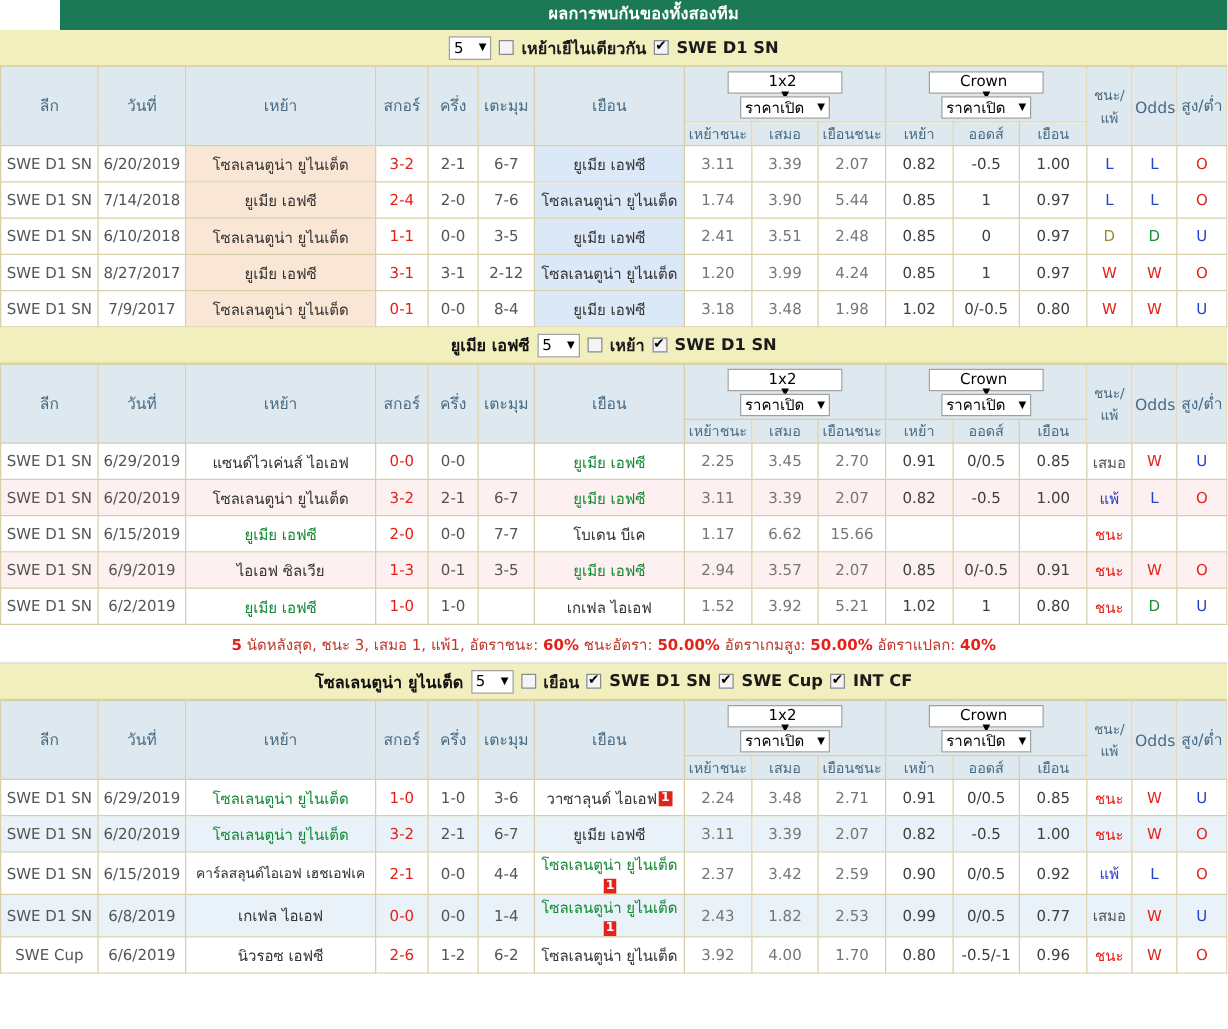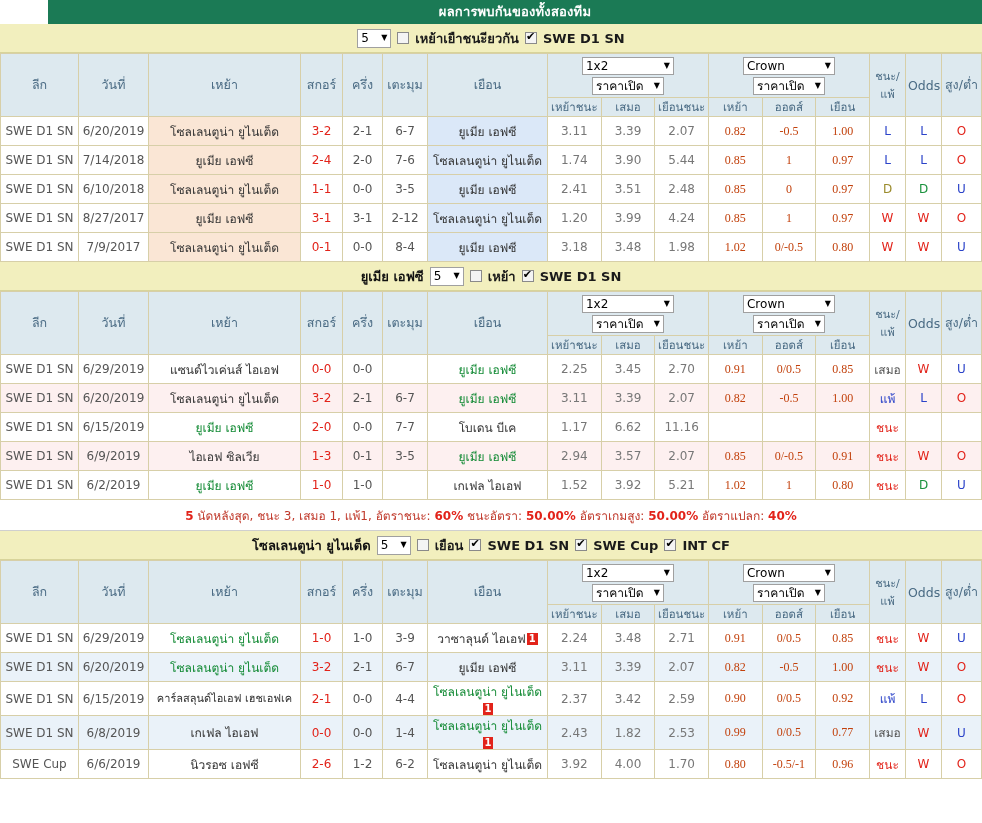--- a/index.html
+++ b/index.html
@@ -100,31 +100,31 @@
     color: #4a6b84;
     background: #dde9ef;
   }
   thead td.oddsel {
     background: #dde9ef;
     height: 44px;
     padding: 2px;
   }
   .odd-sel-wrap { display: flex; flex-direction: column; align-items: center; gap: 2px; }
   .odd-sel-wrap .sel { height: 18px; }
-  .sel.wide { min-width: 92px; }
+  .sel.wide { min-width: 92px; flex-direction: column; }
   .sel.medium { min-width: 72px; }
   
   tbody td { color: #555; font-size: 12px; }
   td.league { color: #555; }
   td.date { color: #555; }
   td.score { font-weight: bold; color: #e2231a; }
   td.half { color: #555; }
   td.corner { color: #555; }
   td.odds-1x2 { color: #777; }
-  td.odds-ah { color: #c2410c; font-family: Liberation Serif, serif; }
+  td.odds-ah { color: #404040; }
   td.wl { font-weight: bold; }
   .c-blue { color: #2b43c9; }
   .c-red { color: #e2231a; }
   .c-green { color: #18913c; }
   .c-olive { color: #9a8a2a; }
   .c-dark { color: #555; }
   td.home-cell { background: #fae6d5; font-weight: bold; color: #333; }
   td.away-cell { background: #dbe8f8; font-weight: bold; color: #333; }
   td.team-hl { color: #128a34; font-weight: bold; }
   td.team-plain { color: #333; font-weight: bold; }
@@ -164,21 +164,21 @@
 <body>
 
 <div class="page" id="page">
     <div class="banner">ผลการพบกันของทั้งสองทีม</div>
     <div class="filterbar">
       <span class="sel ">
         <span class="cap">5</span>
         <span class="arrow">▼</span>
       </span>
       <span class="cb"></span>
-      <span class="lbl">เหย้าเยืาชนะียวกัน</span>
+      <span class="lbl">เหย้าเยืไนเตียวกัน</span>
       <span class="cb checked"></span>
       <span class="lbl">SWE D1 SN</span>
     </div>
     <table class="grid t1">
       <thead>
         <tr>
           <td rowspan="2" style="width:78px">ลีก</td>
           <td rowspan="2" style="width:70px">วันที่</td>
           <td rowspan="2" style="width:152px">เหย้า</td>
           <td rowspan="2" style="width:42px">สกอร์</td>
@@ -413,21 +413,21 @@
         <tr>
           <td class="league">SWE D1 SN</td>
           <td class="date">6/15/2019</td>
           <td class="team-hl">ยูเมีย เอฟซี</td>
           <td class="score">2-0</td>
           <td class="half">0-0</td>
           <td class="corner">7-7</td>
           <td class="team-plain">โบเดน บีเค</td>
           <td class="odds-1x2">1.17</td>
           <td class="odds-1x2">6.62</td>
-          <td class="odds-1x2">11.16</td>
+          <td class="odds-1x2">15.66</td>
           <td class="odds-ah"></td>
           <td class="odds-ah"></td>
           <td class="odds-ah"></td>
           <td class="wl c-red">ชนะ</td>
           <td class="wl c-dark"></td>
           <td class="wl c-dark"></td>
         </tr>
         <tr>
           <td class="league">SWE D1 SN</td>
           <td class="date">6/9/2019</td>
@@ -529,21 +529,21 @@
           <td class="sub" style="width:48px">เยือน</td>
         </tr>
       </thead>
       <tbody>
         <tr>
           <td class="league">SWE D1 SN</td>
           <td class="date">6/29/2019</td>
           <td class="team-hl">โซลเลนตูน่า ยูไนเต็ด</td>
           <td class="score">1-0</td>
           <td class="half">1-0</td>
-          <td class="corner">3-9</td>
+          <td class="corner">3-6</td>
           <td class="team-plain">วาซาลุนด์ ไอเอฟ<span class="badge">1</span></td>
           <td class="odds-1x2">2.24</td>
           <td class="odds-1x2">3.48</td>
           <td class="odds-1x2">2.71</td>
           <td class="odds-ah">0.91</td>
           <td class="odds-ah">0/0.5</td>
           <td class="odds-ah">0.85</td>
           <td class="wl c-red">ชนะ</td>
           <td class="wl c-red">W</td>
           <td class="wl c-blue">U</td>

